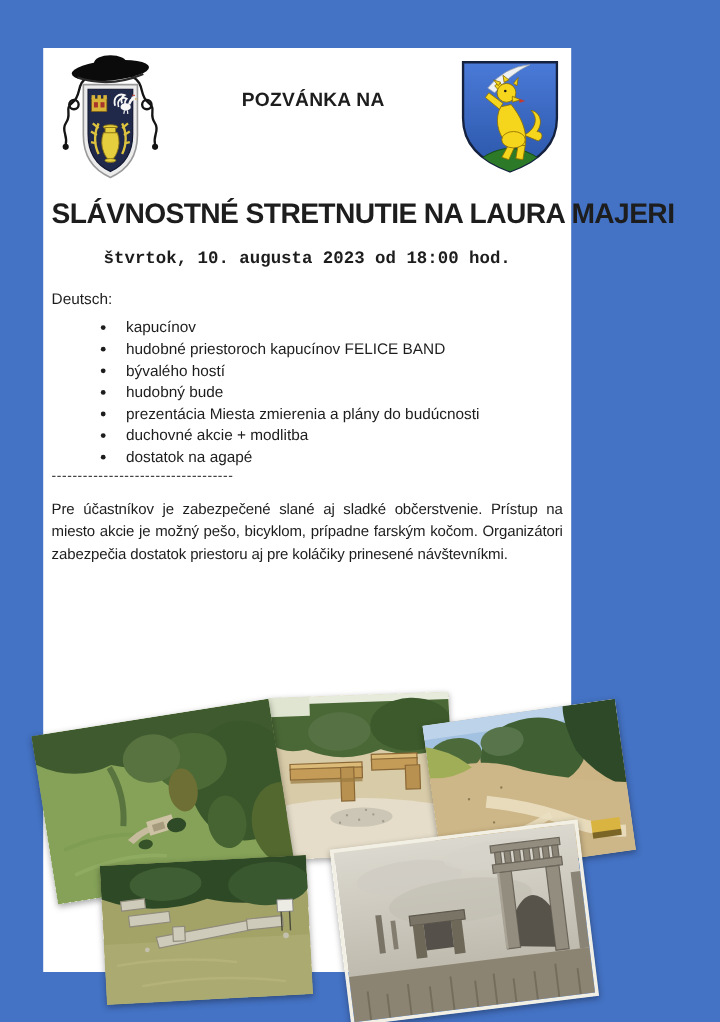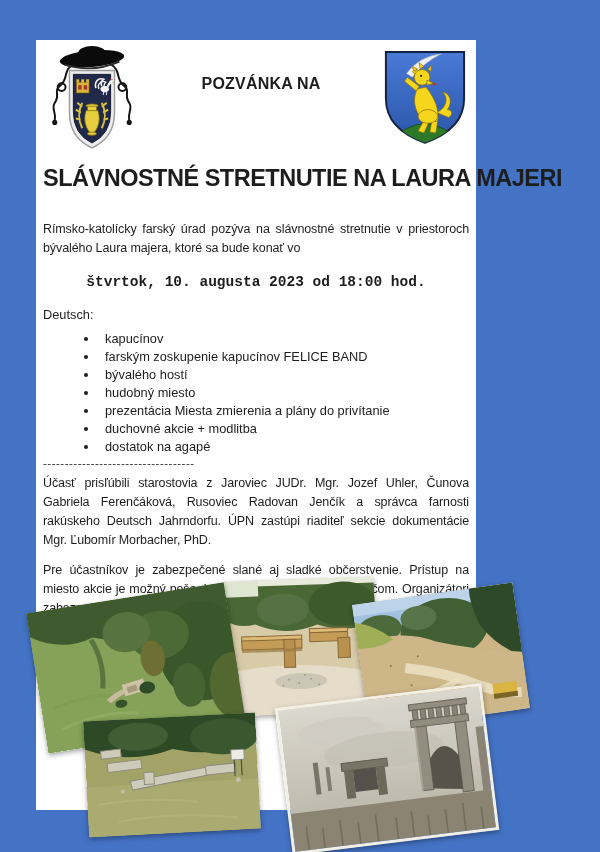--- a/index.html
+++ b/index.html
@@ -130,39 +130,37 @@
             </g>
             <path d="M53 35 l5 2 l-5 1.6 Z" fill="#c23b2e"></path>
             <circle cx="41" cy="28.5" r="1.1" fill="#1a1a1a"></circle>
           </g>
         </svg>
       </div>
     </div>
 
     <div class="title">SLÁVNOSTNÉ STRETNUTIE NA LAURA MAJERI</div>
 
-    <div class="para intro">Rímsko-katolícky farský úrad pozýva na slávnostné stretnutie v priestoroch bývalého Laura majera, ktoré sa bude konať vo</div>
 
     <div class="date">štvrtok, 10. augusta 2023 od 18:00 hod.</div>
 
     <div class="program-label">Deutsch:</div>
 
     <ul class="program">
       <li>kapucínov</li>
-      <li>farským zoskupenie kapucínov FELICE BAND</li>
+      <li>hudobné priestoroch kapucínov FELICE BAND</li>
       <li>bývalého hostí</li>
-      <li>hudobný miesto</li>
-      <li>prezentácia Miesta zmierenia a plány do privítanie</li>
+      <li>hudobný bude</li>
+      <li>prezentácia Miesta zmierenia a plány do budúcnosti</li>
       <li>duchovné akcie + modlitba</li>
       <li>dostatok na agapé</li>
     </ul>
 
     <div class="separator">-----------------------------------</div>
 
-    <div class="para guests">Účasť prisľúbili starostovia z Jaroviec JUDr. Mgr. Jozef Uhler, Čunova Gabriela Ferenčáková, Rusoviec Radovan Jenčík a správca farnosti rakúskeho Deutsch Jahrndorfu. ÚPN zastúpi riaditeľ sekcie dokumentácie Mgr. Ľubomír Morbacher, PhD.</div>
 
     <div class="para logistics">Pre účastníkov je zabezpečené slané aj sladké občerstvenie. Prístup na miesto akcie je možný pešo, bicyklom, prípadne farským kočom. Organizátori zabezpečia dostatok priestoru aj pre koláčiky prinesené návštevníkmi.</div>
 
   </div>
 </div>
 
 <div class="photos">
 
   <div class="photo photo-aerial">
     <svg viewBox="0 0 200 142" preserveAspectRatio="none">

